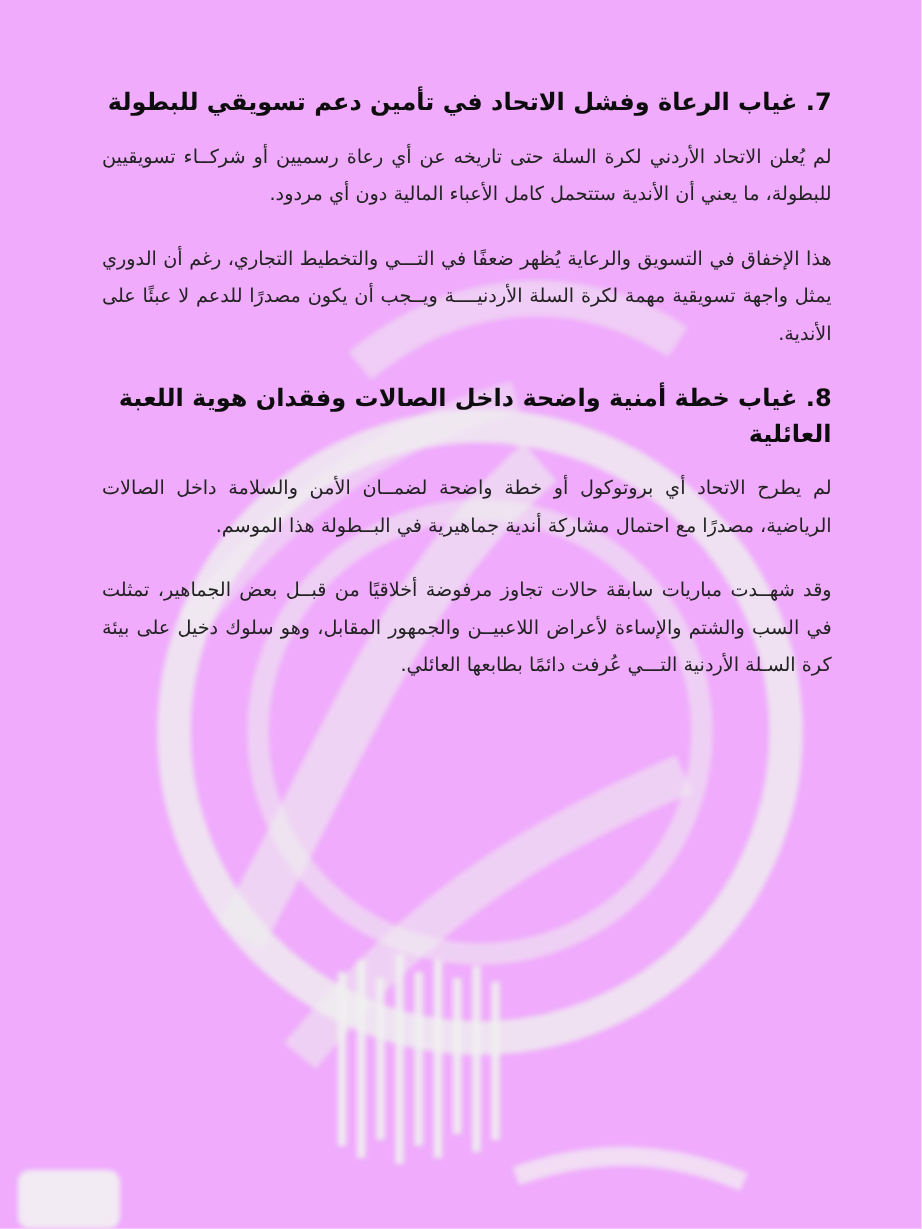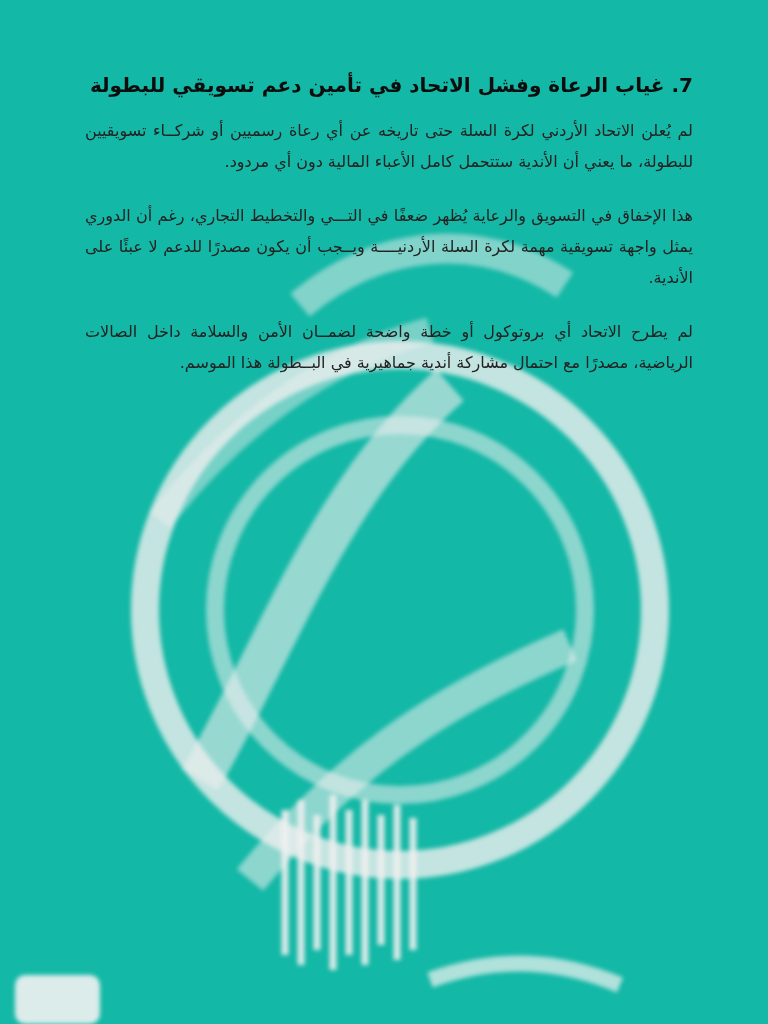--- a/index.html
+++ b/index.html
@@ -4,21 +4,21 @@
 <style>
   html, body {
     margin: 0;
     padding: 0;
     background: #ffffff;
   }
   .page {
     position: relative;
     width: 768px;
     height: 1024px;
-    background: #14b8a6;
+    background: #f0abfc;
     overflow: hidden;
     font-family: "DejaVu Sans", sans-serif;
     text-decoration: underline;
   }
   .watermark {
     position: absolute;
     top: 0;
     left: 0;
     width: 768px;
     height: 1024px;
@@ -83,17 +83,19 @@
 
   <article class="content">
 
     <section class="section">
       <h2 class="section-heading">7. غياب الرعاة وفشل الاتحاد في تأمين دعم تسويقي للبطولة</h2>
       <p class="body-paragraph">لم يُعلن الاتحاد الأردني لكرة السلة حتى تاريخه عن أي رعاة رسميين أو شركــاء تسويقيين للبطولة، ما يعني أن الأندية ستتحمل كامل الأعباء المالية دون أي مردود.</p>
       <p class="body-paragraph">هذا الإخفاق في التسويق والرعاية يُظهر ضعفًا في التـــي والتخطيط التجاري، رغم أن الدوري يمثل واجهة تسويقية مهمة لكرة السلة الأردنيــــة ويــجب أن يكون مصدرًا للدعم لا عبئًا على الأندية.</p>
     </section>
 
     <section class="section">
+      <h2 class="section-heading">8. غياب خطة أمنية واضحة داخل الصالات وفقدان هوية اللعبة العائلية</h2>
       <p class="body-paragraph">لم يطرح الاتحاد أي بروتوكول أو خطة واضحة لضمــان الأمن والسلامة داخل الصالات الرياضية، مصدرًا مع احتمال مشاركة أندية جماهيرية في البــطولة هذا الموسم.</p>
+      <p class="body-paragraph">وقد شهــدت مباريات سابقة حالات تجاوز مرفوضة أخلاقيًا من قبــل بعض الجماهير، تمثلت في السب والشتم والإساءة لأعراض اللاعبيــن والجمهور المقابل، وهو سلوك دخيل على بيئة كرة السـلة الأردنية التـــي عُرفت دائمًا بطابعها العائلي.</p>
     </section>
 
   </article>
 </div>
 
 </body></html>

